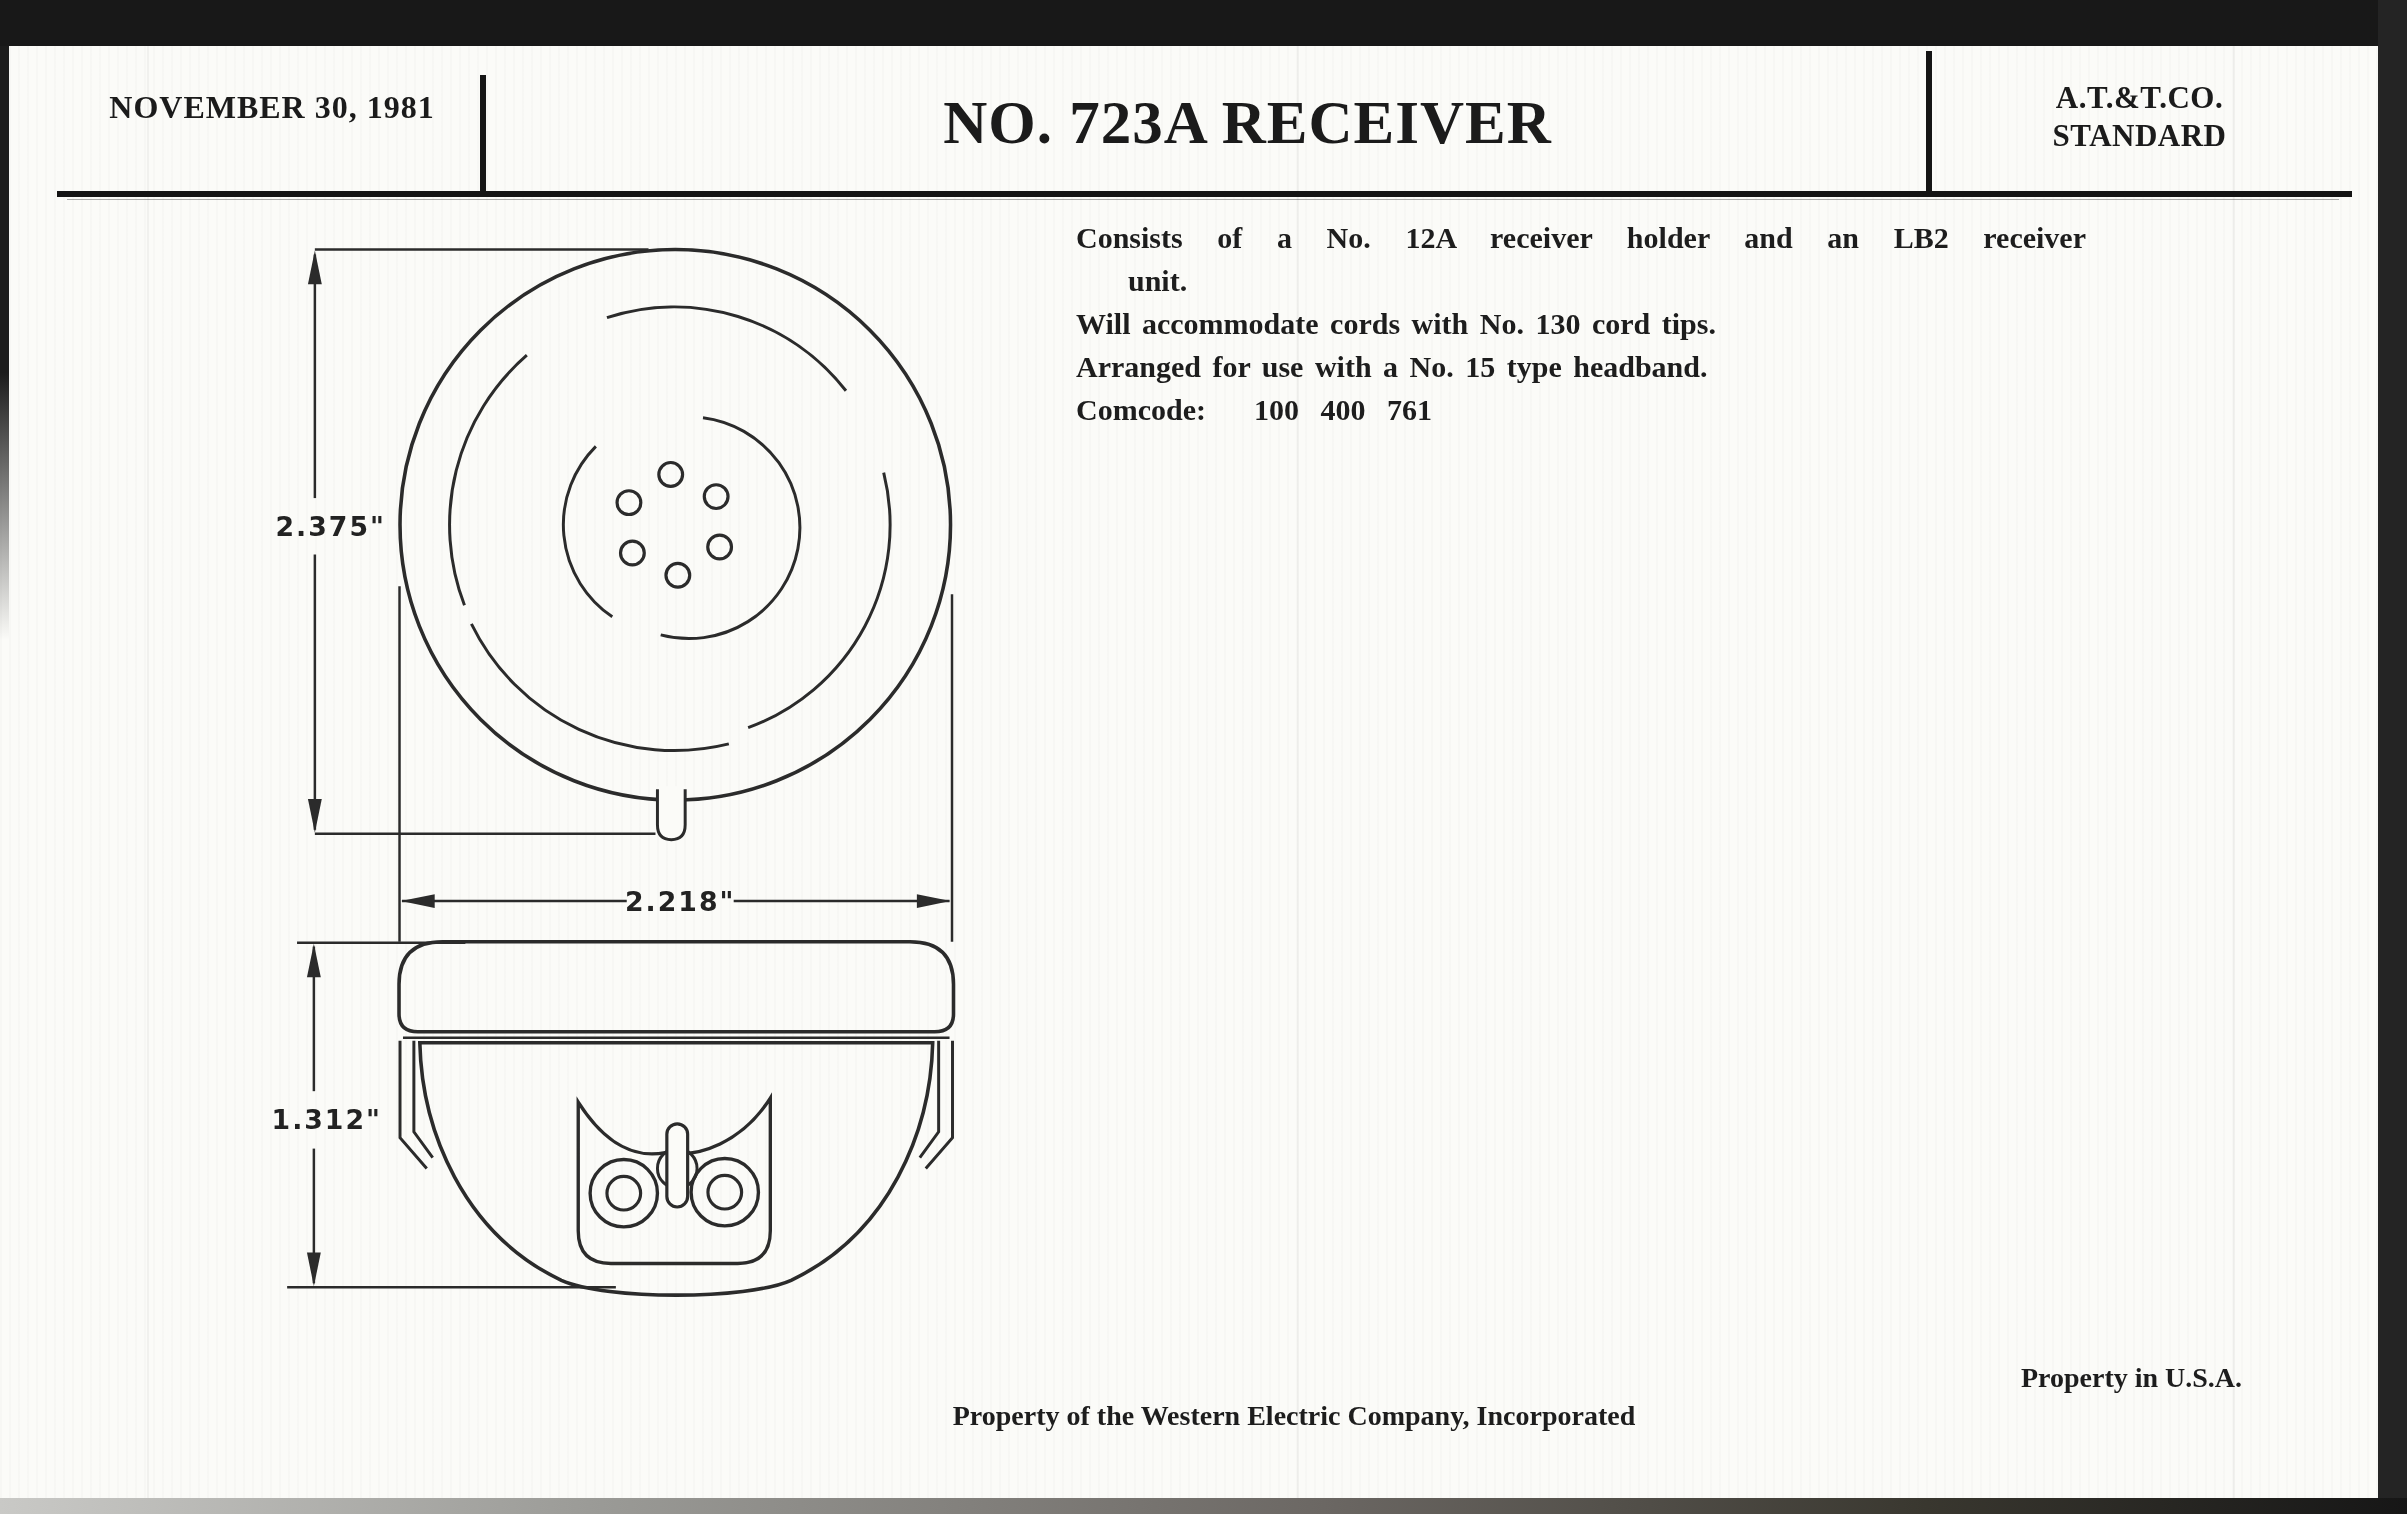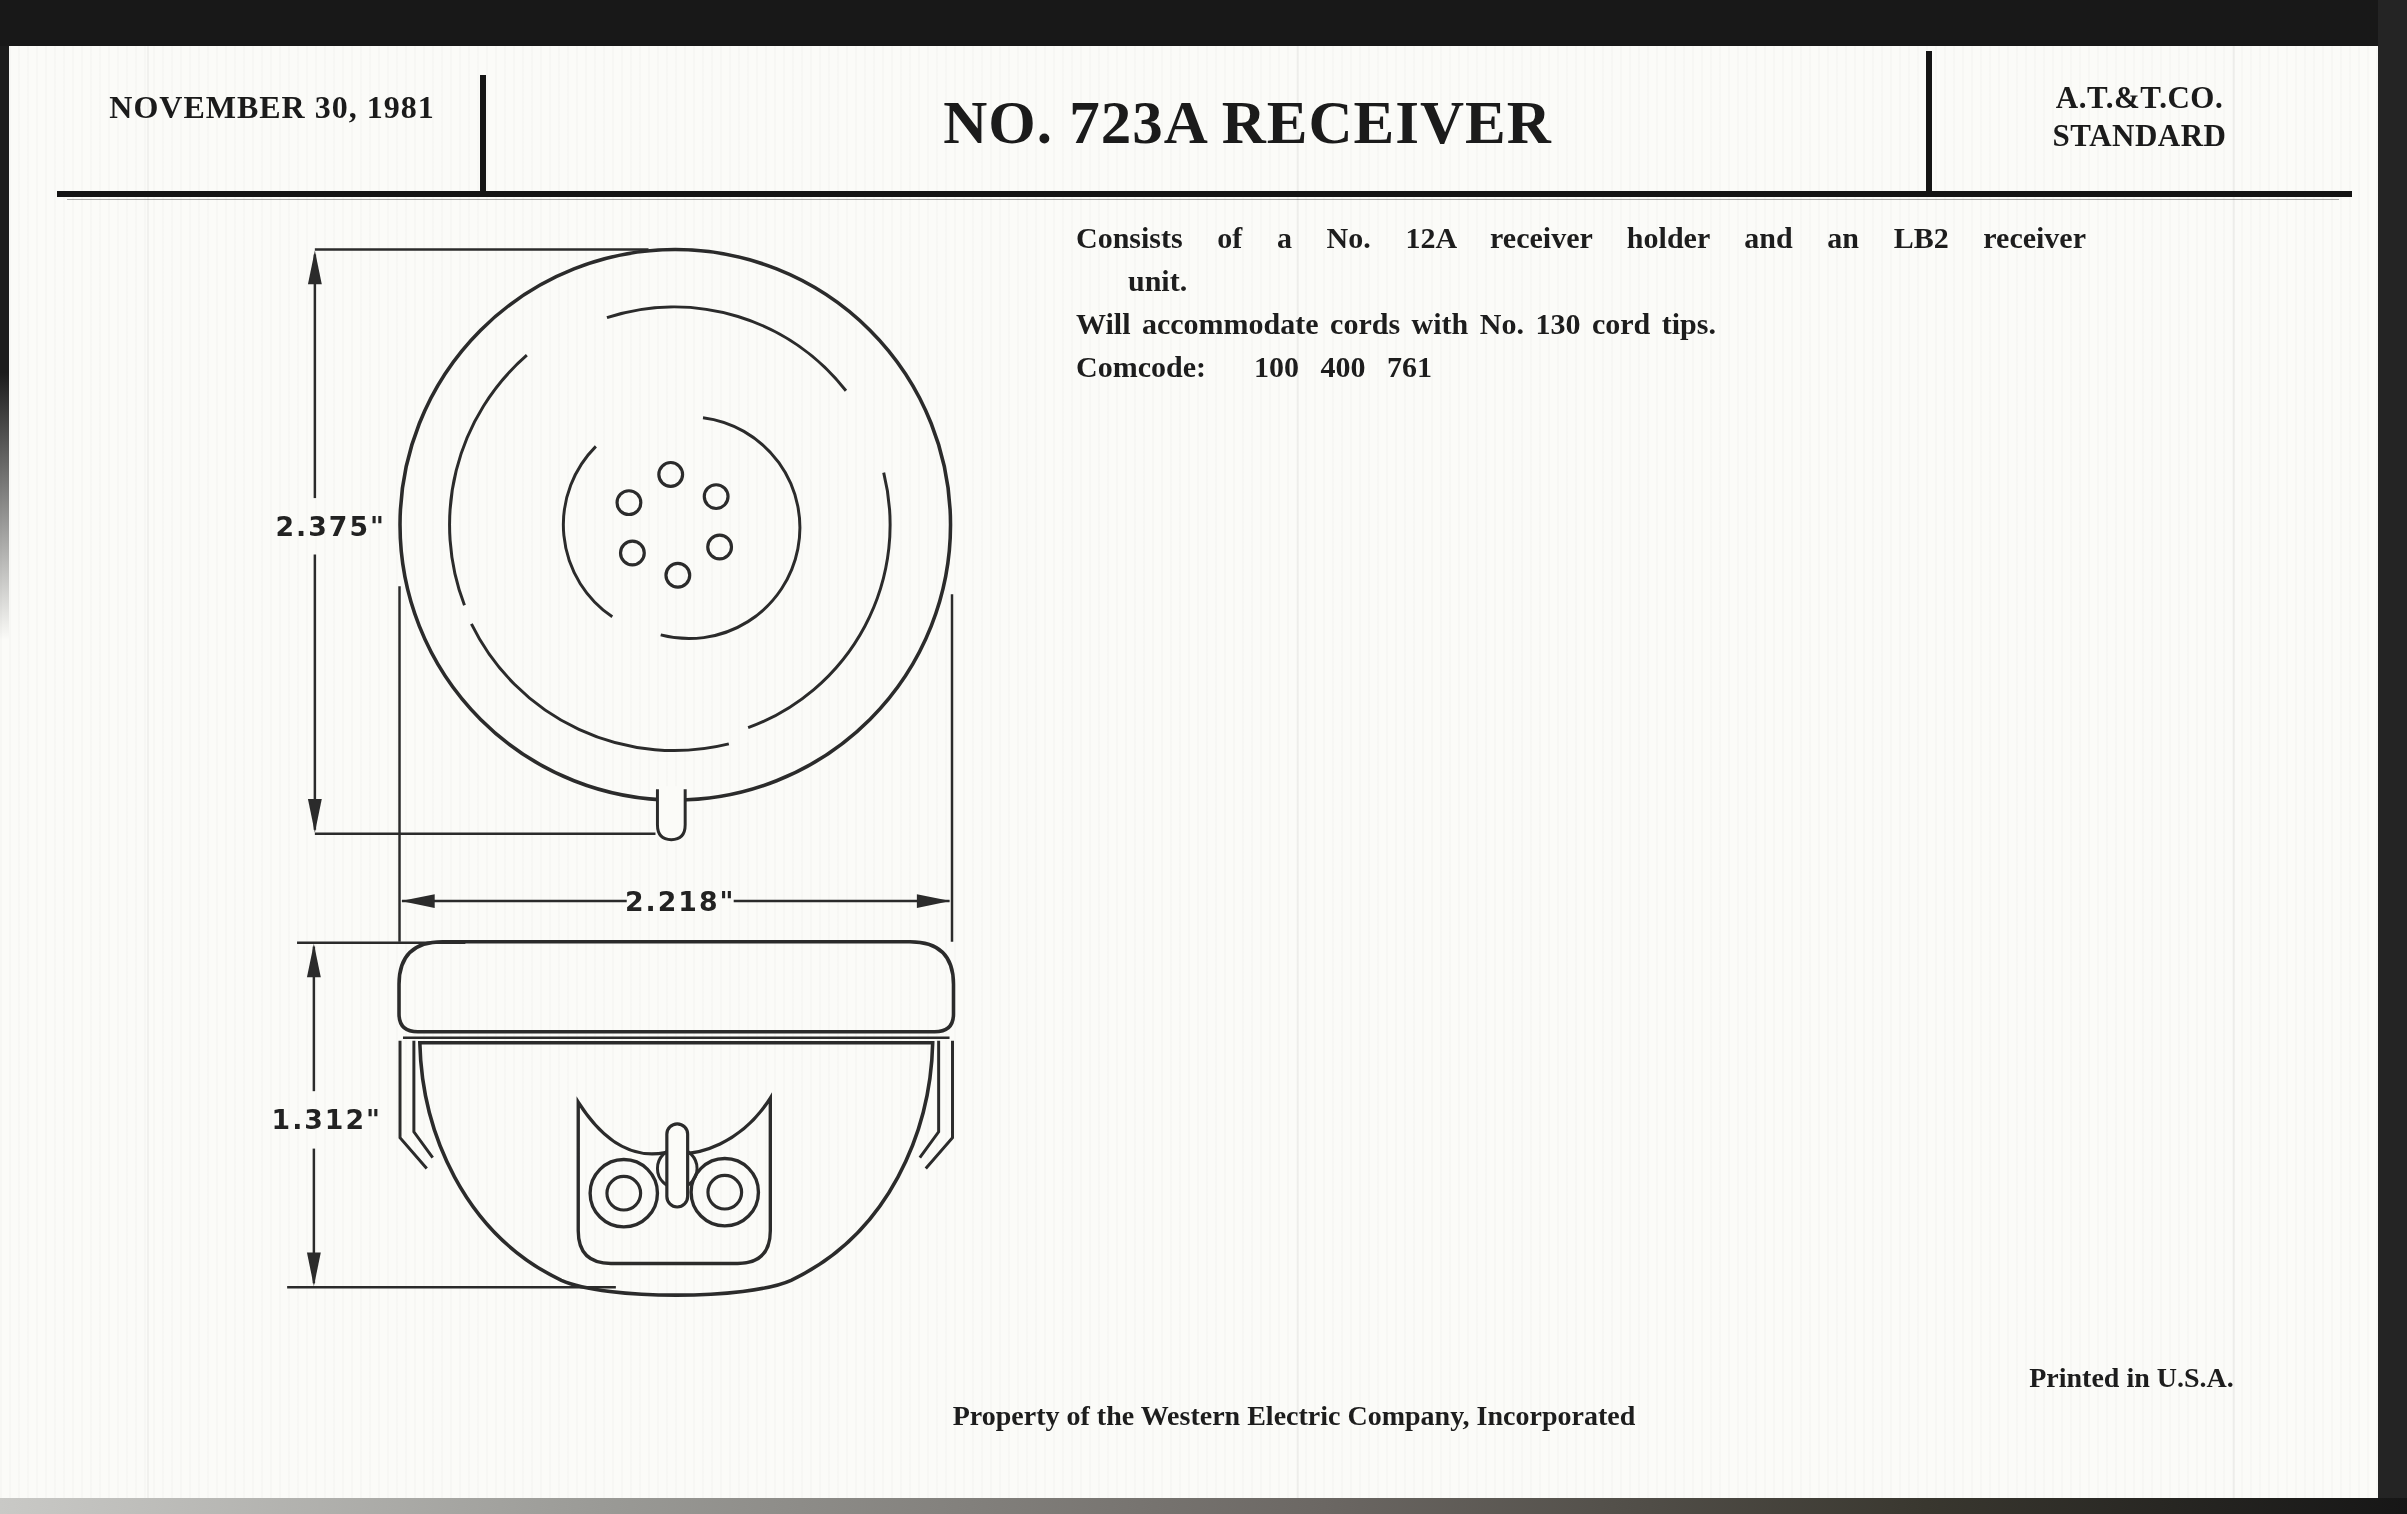--- a/index.html
+++ b/index.html
@@ -61,20 +61,21 @@
   <div>STANDARD</div>
 </div>
 <div class="vrule vrule1"></div>
 <div class="vrule vrule2"></div>
 <div class="hrule"></div>
 
 <div class="desc">
   <div class="just">Consists of a No. 12A receiver holder and an LB2 receiver</div>
   <div class="indent">unit.</div>
   <div>Will accommodate cords with No. 130 cord tips.</div>
+  <div>Arranged for use with a No. 15 type headband.</div>
   <div><span>Comcode:</span><span class="comcode-val">100 400 761</span></div>
 </div>
 
 <svg class="linework" width="2408" height="1515" viewBox="0 0 2432 1530">
 
   <g>
 
     <circle class="ink" cx="682" cy="530" r="278" stroke-width="3.6"></circle>
 
     <path class="ink" stroke-width="3" d="M 613 320.8 A 220 220 0 0 1 854.4 394.6"></path>
@@ -143,14 +144,14 @@
     <line class="ink" x1="290" y1="1300" x2="622" y2="1300" stroke-width="2.5"></line>
     <line class="ink" x1="317" y1="956" x2="317" y2="1102" stroke-width="2.5"></line>
     <line class="ink" x1="317" y1="1160" x2="317" y2="1296" stroke-width="2.5"></line>
     <polygon points="317,953 310,987 324,987" fill="#2b2b2b"></polygon>
     <polygon points="317,1299 310,1265 324,1265" fill="#2b2b2b"></polygon>
     <text class="dim-label" x="330" y="1140">1.312"</text>
   </g>
 </svg>
 
 <div class="footer-text property">Property of the Western Electric Company, Incorporated</div>
-<div class="footer-text printed">Printed in U.S.A.</div>
+<div class="footer-text printed">Property in U.S.A.</div>
 
 
 </body></html>

